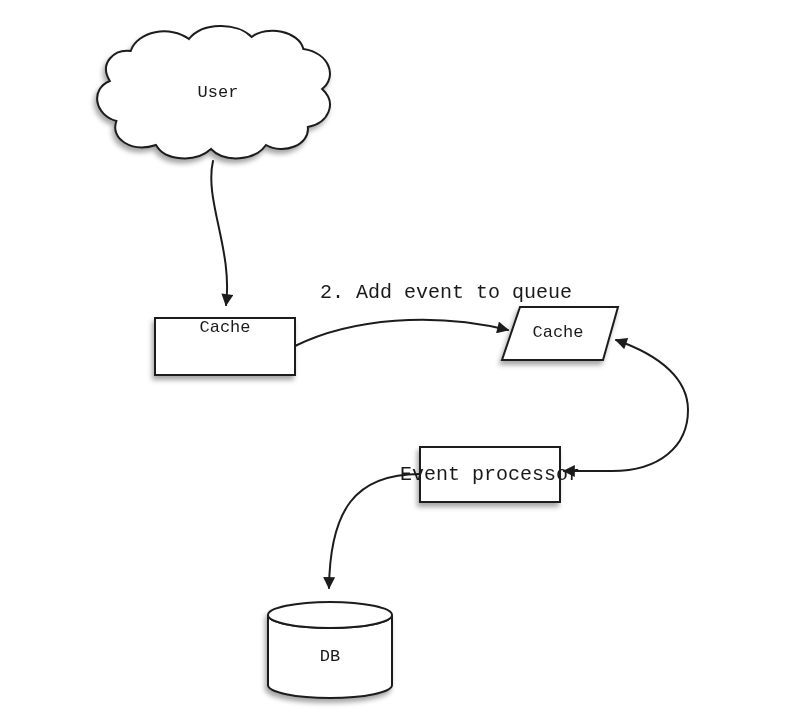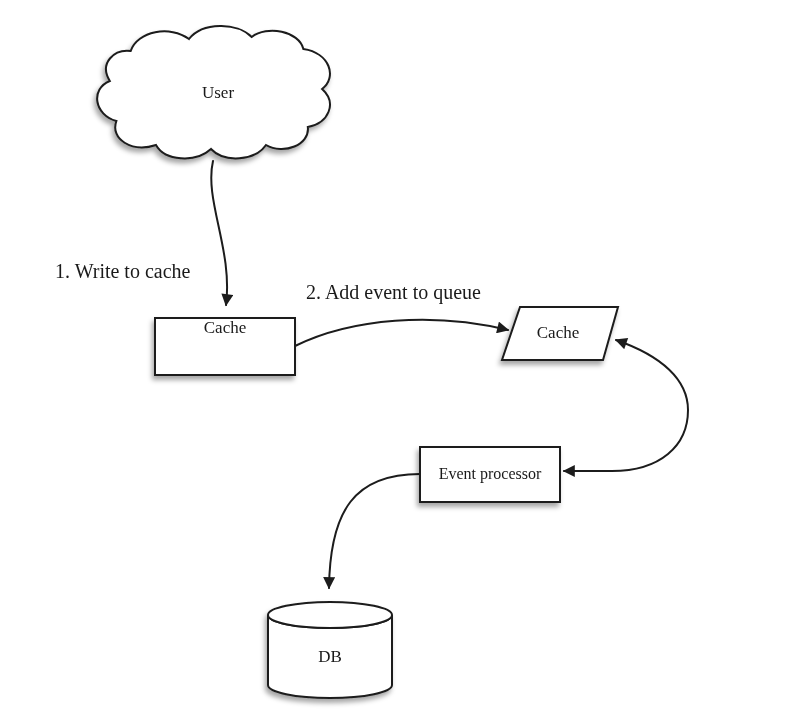--- a/index.html
+++ b/index.html
@@ -8,21 +8,21 @@
     --color-fill: #ffffff;
     --color-text: #1a1a1a;
   }
   * { box-sizing: border-box; }
   html, body { margin: 0; padding: 0; background: var(--color-background); }
   .canvas {
     position: relative;
     width: 786px;
     height: 728px;
     background: var(--color-background);
-    font-family: Liberation Serif, serif;
+    font-family: Liberation Mono, monospace;
     color: var(--color-text);
     overflow: hidden;
   }
   .canvas svg { position: absolute; left: 0; top: 0; }
   .shape {
     fill: var(--color-fill);
     stroke: var(--color-stroke);
     stroke-width: 2;
   }
   .edge {
@@ -35,21 +35,21 @@
   .label {
     position: absolute;
     white-space: nowrap;
     color: var(--color-text);
     line-height: 1.15;
   }
   .node-label {
     transform: translate(-50%, -50%);
     font-size: 17px;
   }
-  .node-label.small { font-size: 16px; text-align: center; }
+  .node-label.small { font-size: 20px; text-align: center; }
   .step-label { font-size: 20px; }
 </style>
 </head>
 <body>
 
 <div class="canvas">
 
   <svg width="786" height="728" viewBox="0 0 786 728">
     <defs>
       <marker id="arrow" viewBox="0 0 10 10" refX="9" refY="5" markerWidth="14" markerHeight="12" markerUnits="userSpaceOnUse" orient="auto-start-reverse">
@@ -85,16 +85,15 @@
       </g>
     </g>
   </svg>
 
   <div class="label node-label" style="left:218px; top:93px">User</div>
   <div class="label node-label" style="left:225px; top:328px">Cache</div>
   <div class="label node-label" style="left:558px; top:333px">Cache</div>
   <div class="label node-label small" style="left:490px; top:474px">Event processor</div>
   <div class="label node-label" style="left:330px; top:657px">DB</div>
 
-  <div class="label step-label" style="left:55px; top:260px">1. Write to cache</div>
-  <div class="label step-label" style="left:306px; top:281px">2. Add event to queue</div>
+  <div class="label step-label" style="left:320px; top:281px">2. Add event to queue</div>
 
 </div>
 
 </body></html>

